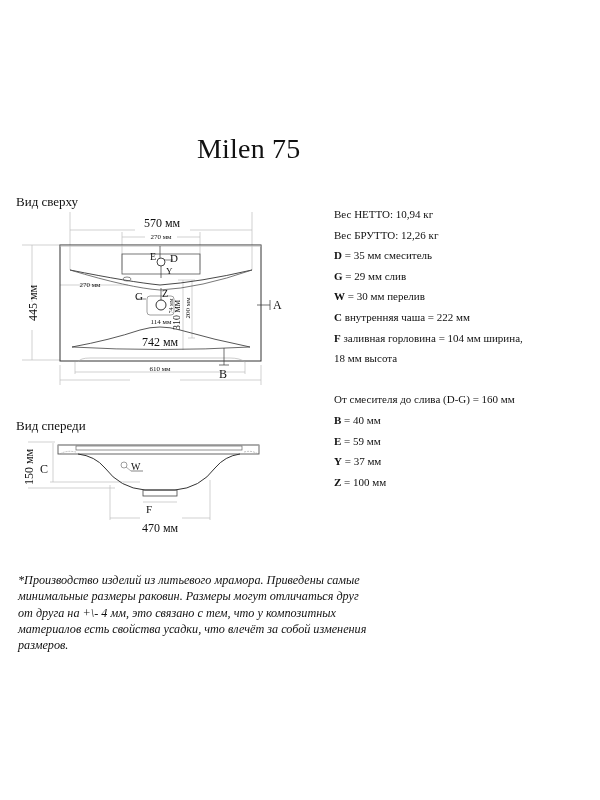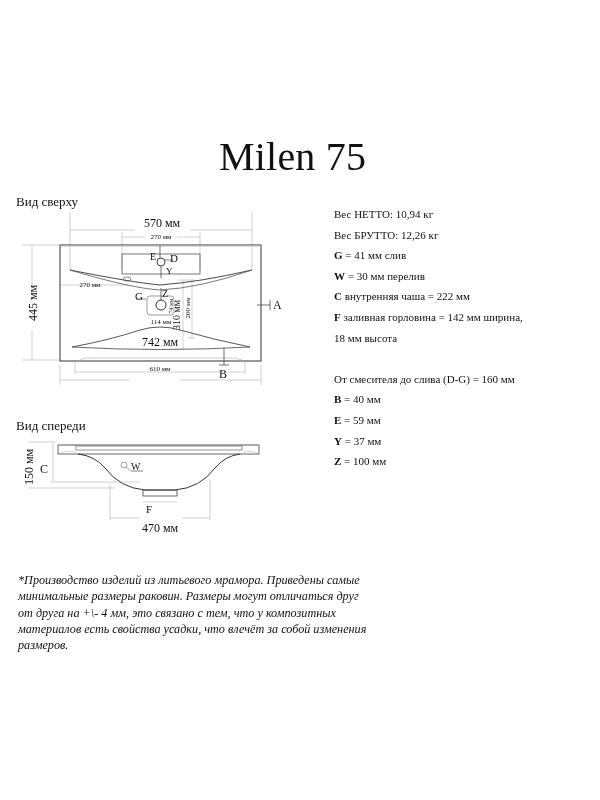--- a/index.html
+++ b/index.html
@@ -1,19 +1,19 @@
 <!DOCTYPE html>
 <html><head>
 <meta charset="utf-8">
 <style>
   html, body { margin: 0; padding: 0; background: #ffffff; }
   body { width: 600px; height: 800px; position: relative; overflow: hidden;
          font-family: "Liberation Serif", "DejaVu Serif", serif; color: #111; }
   .abs { position: absolute; }
-  .title { left: 219px; top: 133px; font-size: 40px; letter-spacing: 0.2px; }
+  .title { left: 197px; top: 133px; font-size: 28px; letter-spacing: 0.2px; }
   .section-label { font-size: 13px; }
   .specs { left: 334px; top: 204px; font-size: 11px; line-height: 20.6px; }
   .specs .row { white-space: nowrap; }
   .specs b { font-weight: bold; }
   .specs .gap { height: 20.6px; }
   .note { left: 18px; top: 572px; width: 350px; font-size: 12.2px; line-height: 16.3px; font-style: italic; }
   svg text { font-family: "Liberation Serif", "DejaVu Serif", serif; fill: #111; }
 </style>
 </head>
 <body>
@@ -133,24 +133,25 @@
   <text transform="translate(33,27) rotate(-90)" font-size="12" text-anchor="middle">150 мм</text>
   <text x="40" y="33" font-size="12">C</text>
   <text x="131" y="30" font-size="10">W</text>
   <text x="146" y="73" font-size="11">F</text>
   <text x="160" y="92" font-size="12" text-anchor="middle">470 мм</text>
 </svg>
 
 <div class="abs specs">
   <div class="row">Вес НЕТТО: 10,94 кг</div>
   <div class="row">Вес БРУТТО: 12,26 кг</div>
-  <div class="row"><b>G</b><span> = 41 мм слив</span></div>
+  <div class="row"><b>D</b><span> = 35 мм смеситель</span></div>
+  <div class="row"><b>G</b><span> = 29 мм слив</span></div>
   <div class="row"><b>W</b><span> = 30 мм перелив</span></div>
   <div class="row"><b>C</b><span> внутренняя чаша = 222 мм</span></div>
-  <div class="row"><b>F</b><span> заливная горловина = 142 мм ширина,</span></div>
+  <div class="row"><b>F</b><span> заливная горловина = 104 мм ширина,</span></div>
   <div class="row">18 мм высота</div>
   <div class="gap"></div>
   <div class="row">От смесителя до слива (D-G) = 160 мм</div>
   <div class="row"><b>B</b><span> = 40 мм</span></div>
   <div class="row"><b>E</b><span> = 59 мм</span></div>
   <div class="row"><b>Y</b><span> = 37 мм</span></div>
   <div class="row"><b>Z</b><span> = 100 мм</span></div>
 </div>
 
 <div class="abs note">*Производство изделий из литьевого мрамора. Приведены самые минимальные размеры раковин. Размеры могут отличаться друг от друга на +\- 4 мм, это связано с тем, что у композитных материалов есть свойства усадки, что влечёт за собой изменения размеров.</div>

